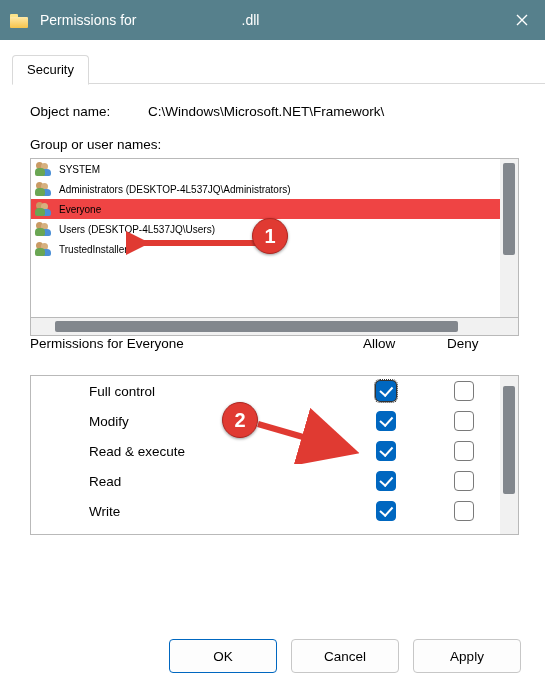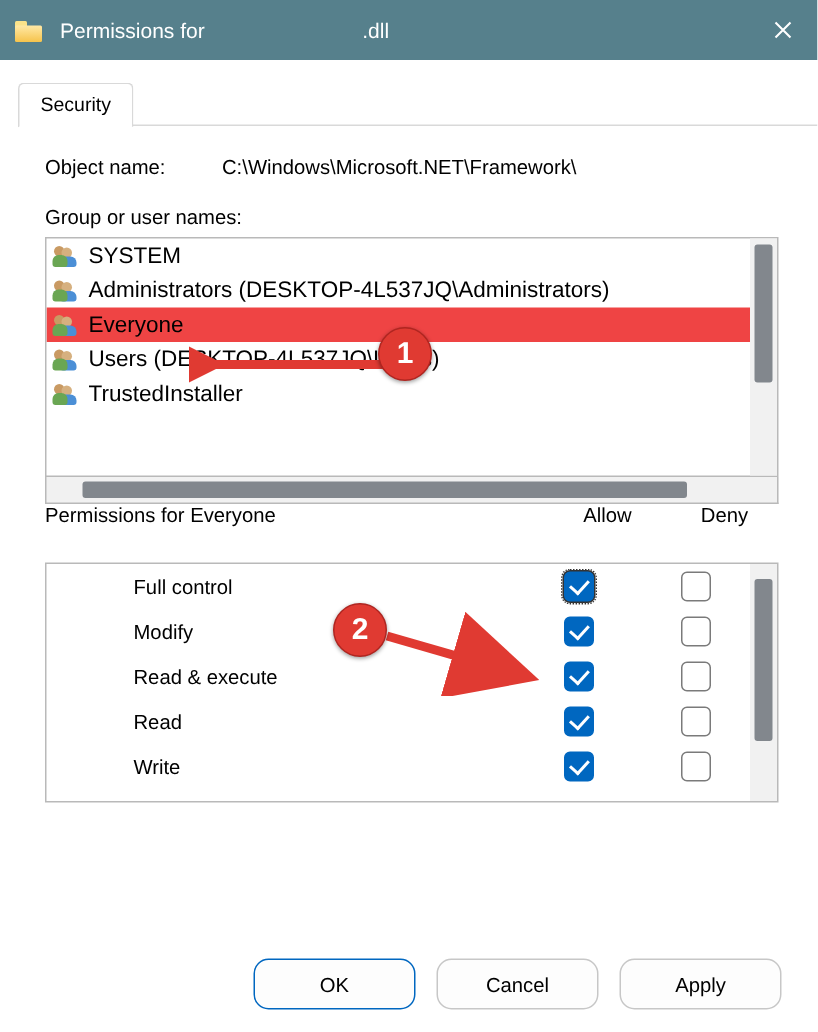--- a/index.html
+++ b/index.html
@@ -25,55 +25,55 @@
 
   .row { display:flex; margin-bottom: 18px; }
   .row .label { width: 118px; }
   .row .value { }
 
   .section-label { margin-bottom: 6px; }
 
   
   .listbox-wrap { display:flex; border:1px solid #b9b9b9; background:#fff; height:160px; }
   .listbox { flex:1; overflow:auto; }
-  .listbox .item { display:flex; align-items:center; gap:6px; padding:3px 6px 3px 4px; font-size:15px; cursor:default; white-space:nowrap; }
+  .listbox .item { display:flex; align-items:center; gap:6px; padding:3px 6px 3px 4px; font-size:10px; cursor:default; white-space:nowrap; }
   .listbox .item.selected { background:#ef4444; }
   .user-icon { width:18px; height:14px; position:relative; flex:0 0 18px; }
   .user-icon::before{content:"";position:absolute;left:1px;top:0;width:7px;height:7px;border-radius:50%;background:#c99a63;}
   .user-icon::after{content:"";position:absolute;left:0;top:6px;width:10px;height:8px;border-radius:4px 4px 2px 2px;background:#6aa653;}
   .user-icon .u2{position:absolute;left:6px;top:1px;width:7px;height:7px;border-radius:50%;background:#d6b07f;}
   .user-icon .u2b{position:absolute;left:5px;top:7px;width:11px;height:7px;border-radius:4px 4px 2px 2px;background:#4b8fd6;}
   .list-vscroll { width:18px; background:#f1f1f1; position:relative; }
   .list-vscroll .thumb { position:absolute; left:3px; right:3px; top:4px; height:92px; background:#82878d; border-radius:2px;}
   .list-hscroll { height:18px; background:#f1f1f1; margin-top:0; position:relative; border:1px solid #b9b9b9; border-top:none;}
   .list-hscroll .thumb{ position:absolute; top:3px; bottom:3px; left:24px; right:60px; background:#82878d; border-radius:2px;}
 
   
   .btnrow { display:flex; justify-content:flex-end; gap:14px; margin:24px 0 18px 0; }
   .btn { min-width:108px; height:34px; background:#fdfdfd; border:1px solid #c7c7c7; border-radius:4px; font-size:13.5px; cursor:pointer; }
 
   
   .perm-header { display:flex; align-items:center; margin-bottom:24px; }
   .perm-header .ptitle { flex:1; }
-  .perm-header .colh { width:84px; text-align:center; }
+  .perm-header .colh { width:84px; text-align:left; }
   .perm-box-wrap { display:flex; border:1px solid #b9b9b9; height:160px; }
   .perm-box { flex:1; overflow:auto; }
   .perm-row { display:flex; align-items:center; height:30px; padding-left:10px; }
   .perm-row .pname { flex:1; font-size:13.5px;margin-left:48px; }
   .perm-row .pc { width:84px; text-align:center; }
   .cb { width:20px; height:20px; border:1px solid #7a7a7a; border-radius:4px; display:inline-flex; align-items:center; justify-content:center; background:#fff; cursor:pointer; vertical-align:middle;}
   .cb.checked { background:#0067c0; border-color:#0067c0; }
   .cb.checked::after { content:""; width:6px; height:10px; border:solid #fff; border-width:0 2.2px 2.2px 0; transform:rotate(42deg) translate(-0.5px,-1px);}
   .cb.focus { outline:1.5px dotted #333; outline-offset:1px; box-shadow:0 0 0 1px #333;}
   .perm-vscroll { width:18px; background:#f1f1f1; position:relative; }
   .perm-vscroll .thumb{ position:absolute; left:3px; right:3px; top:10px; height:108px; background:#82878d; border-radius:2px;}
 
   
   .dialog-btns { position:absolute; left:0; right:0; bottom:0; height:64px; display:flex; align-items:center; justify-content:flex-end; gap:14px; padding-right:24px; }
-  .dialog-btns .btn { min-width:108px; height:34px;border-radius:10px; }
+  .dialog-btns .btn { min-width:108px; height:34px; }
   .dialog-btns .btn.default { border:1.6px solid #0067c0; }
 
   
   .anno { position:absolute; pointer-events:none; z-index:50; }
   .anno .badge { width:36px; height:36px; border-radius:50%; background:#e03a32; color:#fff; display:flex; align-items:center; justify-content:center; font-weight:700; font-size:20px; box-shadow:0 1px 3px rgba(0,0,0,.4); border:1px solid #b02520;}
 </style>
 </head>
 <body>
 
 <div class="titlebar">

